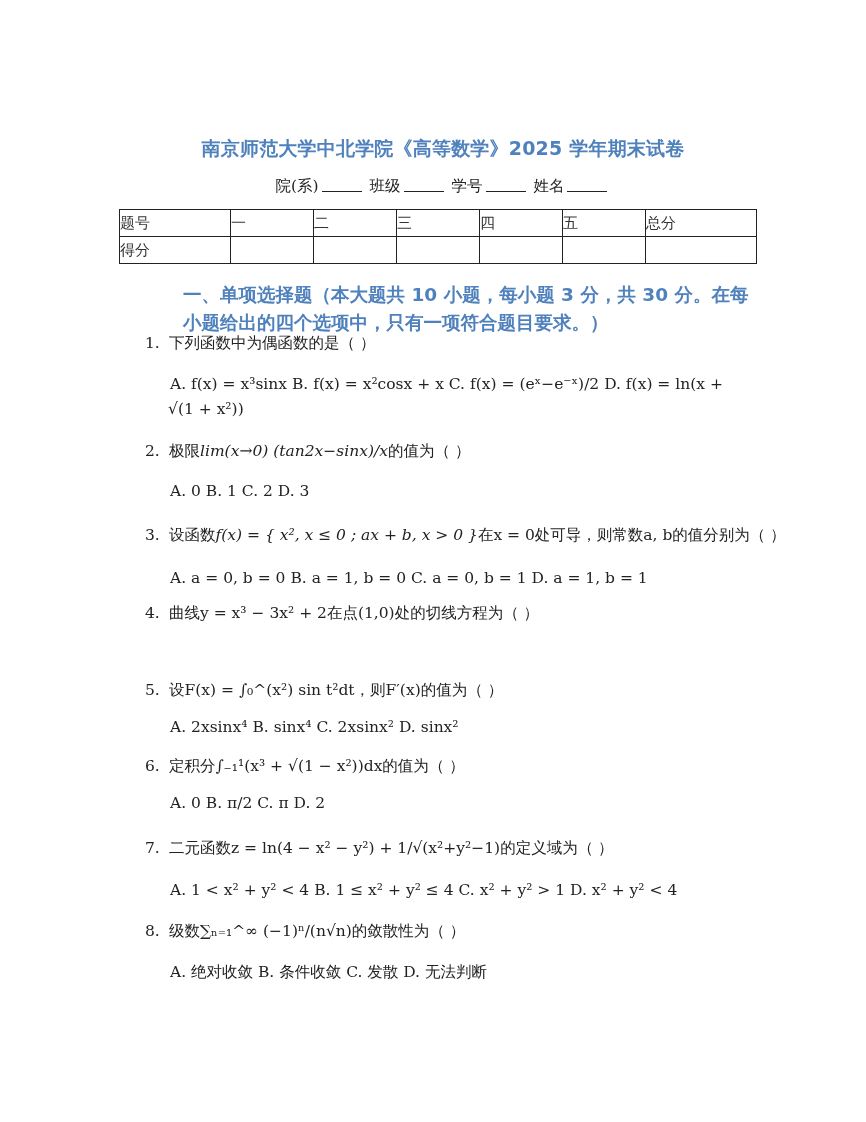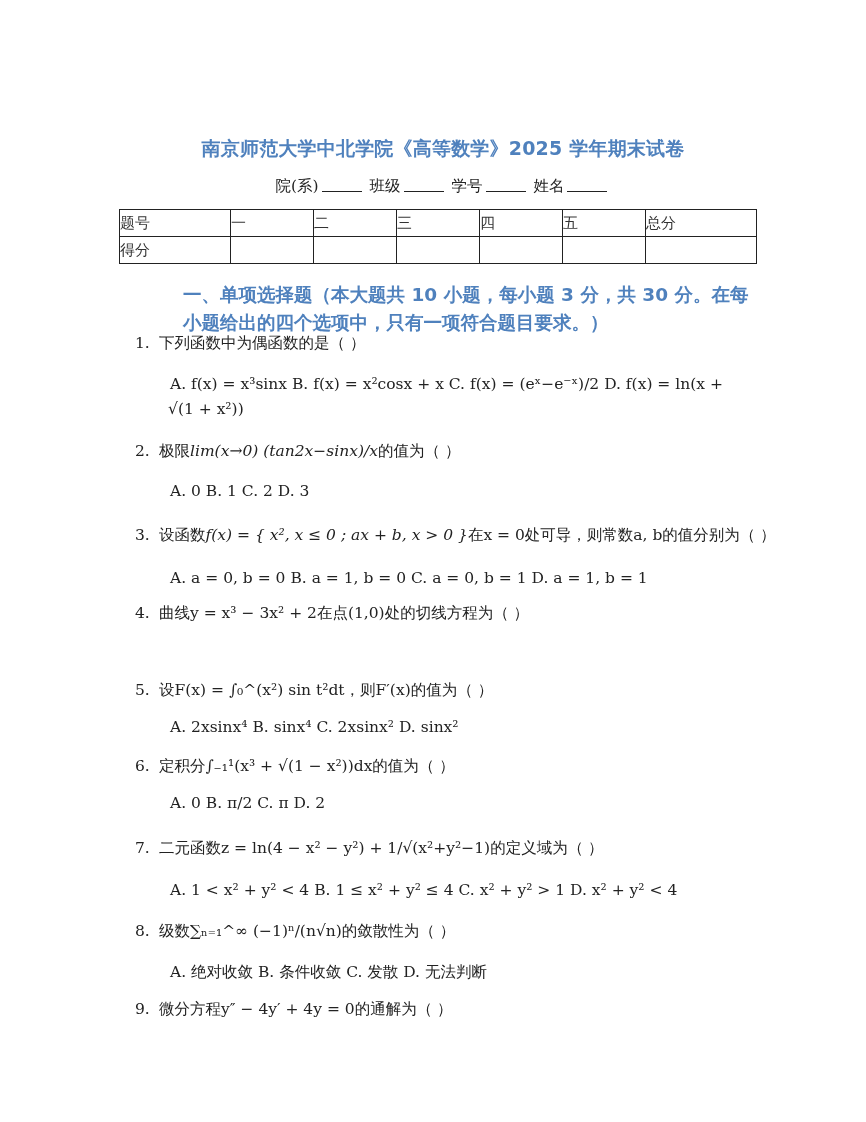--- a/index.html
+++ b/index.html
@@ -25,21 +25,21 @@
     }
     table.score td {
       border: 1px solid #222; height: 26px; text-align: left; padding: 0; color: #333;
     }
     .section-head {
       position: absolute; top: 281px; left: 146px; width: 590px;
       font-family: "DejaVu Sans", sans-serif; font-weight: bold;
       font-size: 18.5px; line-height: 28px; color: #4F81BD; margin-left: 37px;
     }
     .q {
-      position: absolute; left: 135px; font-size: 15.5px; color: #222; white-space: nowrap;
+      position: absolute; left: 145px; font-size: 15.5px; color: #222; white-space: nowrap;
     }
     .q .num { display: inline-block; width: 24px; }
     .opts {
       position: absolute; left: 170px; font-size: 15.5px; color: #222; white-space: nowrap;
     }
     .m { font-style: italic; }
   </style>
 </head>
 <body>
 
@@ -115,17 +115,14 @@
   <div class="q" style="top:838px">
     <span class="num">7.</span><span>二元函数z = ln(4 − x² − y²) + 1/√(x²+y²−1)的定义域为（ ）</span>
   </div>
   <div class="opts" style="top:881px">A. 1 &lt; x² + y² &lt; 4 B. 1 ≤ x² + y² ≤ 4 C. x² + y² &gt; 1 D. x² + y² &lt; 4</div>
 
   <div class="q" style="top:921px">
     <span class="num">8.</span><span>级数∑ₙ₌₁^∞ (−1)ⁿ/(n√n)的敛散性为（ ）</span>
   </div>
   <div class="opts" style="top:962px">A. 绝对收敛 B. 条件收敛 C. 发散 D. 无法判断</div>
 
-  <div class="q" style="top:999px">
-    <span class="num">9.</span><span>微分方程y″ − 4y′ + 4y = 0的通解为（ ）</span>
-  </div>
 
 </div>
 
 </body></html>

